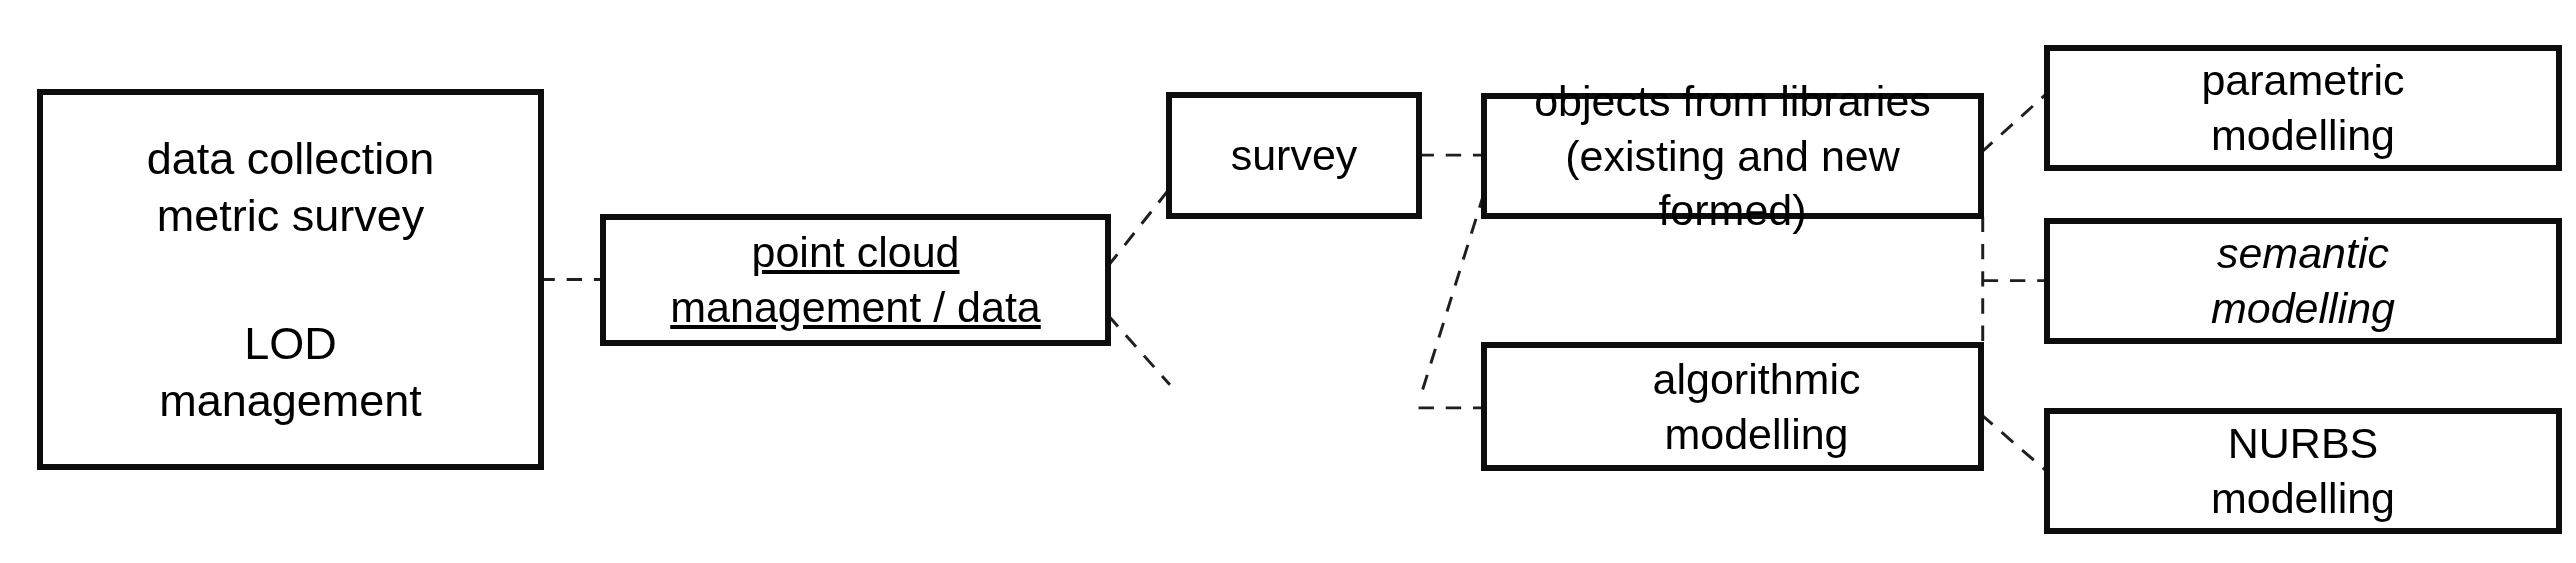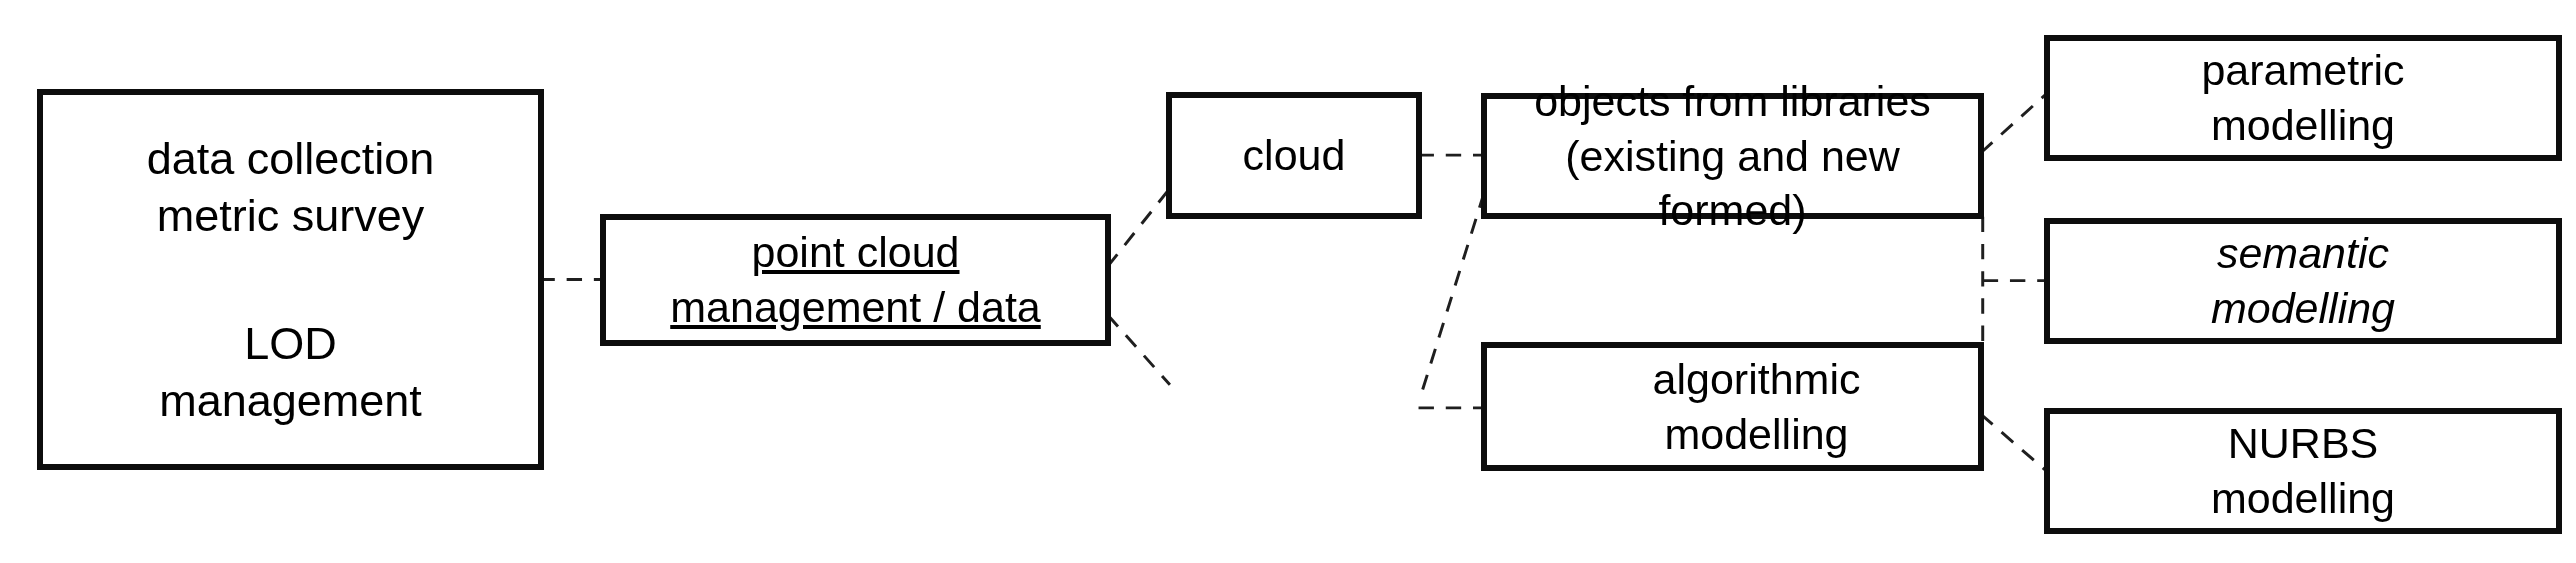--- a/index.html
+++ b/index.html
@@ -48,21 +48,21 @@
   .group-gap {
     margin-top: 70px;
   }
   
   #box-a { left: 37px;   top: 89px; width: 507px; height: 381px; font-size: 45px; text-align: center; }
   #box-b { left: 600px; top: 214px; width: 511px; height: 132px; text-decoration: underline; }
   #box-c { left: 1166px; top: 92px; width: 256px; height: 127px; }
   #box-d { left: 1166px; top: 347px; width: 256px; height: 126px; }
   #box-e { left: 1481px; top: 93px; width: 503px; height: 126px; }
   #box-f { left: 1481px; top: 342px; width: 503px; height: 129px; padding-left: 48px; }
-  #box-g { left: 2044px; top: 35px;  width: 518px; height: 126px; }
+  #box-g { left: 2044px; top: 45px;  width: 518px; height: 126px; }
   #box-h { left: 2044px; top: 218px; width: 518px; height: 126px; font-style: italic; }
   #box-i { left: 2044px; top: 408px; width: 518px; height: 126px; }
 </style>
 </head>
 <body>
 
 <div id="canvas">
 
   <svg id="connectors" viewBox="0 0 4349 951" xmlns="http://www.w3.org/2000/svg">
     <line x1="910" y1="472" x2="1020" y2="472"></line>
@@ -87,21 +87,21 @@
       <div>management</div>
     </div>
   </div>
 
   <div class="box" id="box-b">
     <div>point cloud</div>
     <div>management / data</div>
   </div>
 
   <div class="box" id="box-c">
-    <div>cloud</div>
+    <div>survey</div>
   </div>
 
 
   <div class="box" id="box-e">
     <div>objects from libraries</div>
     <div>(existing and new formed)</div>
   </div>
 
   <div class="box" id="box-f">
     <div>algorithmic</div>

